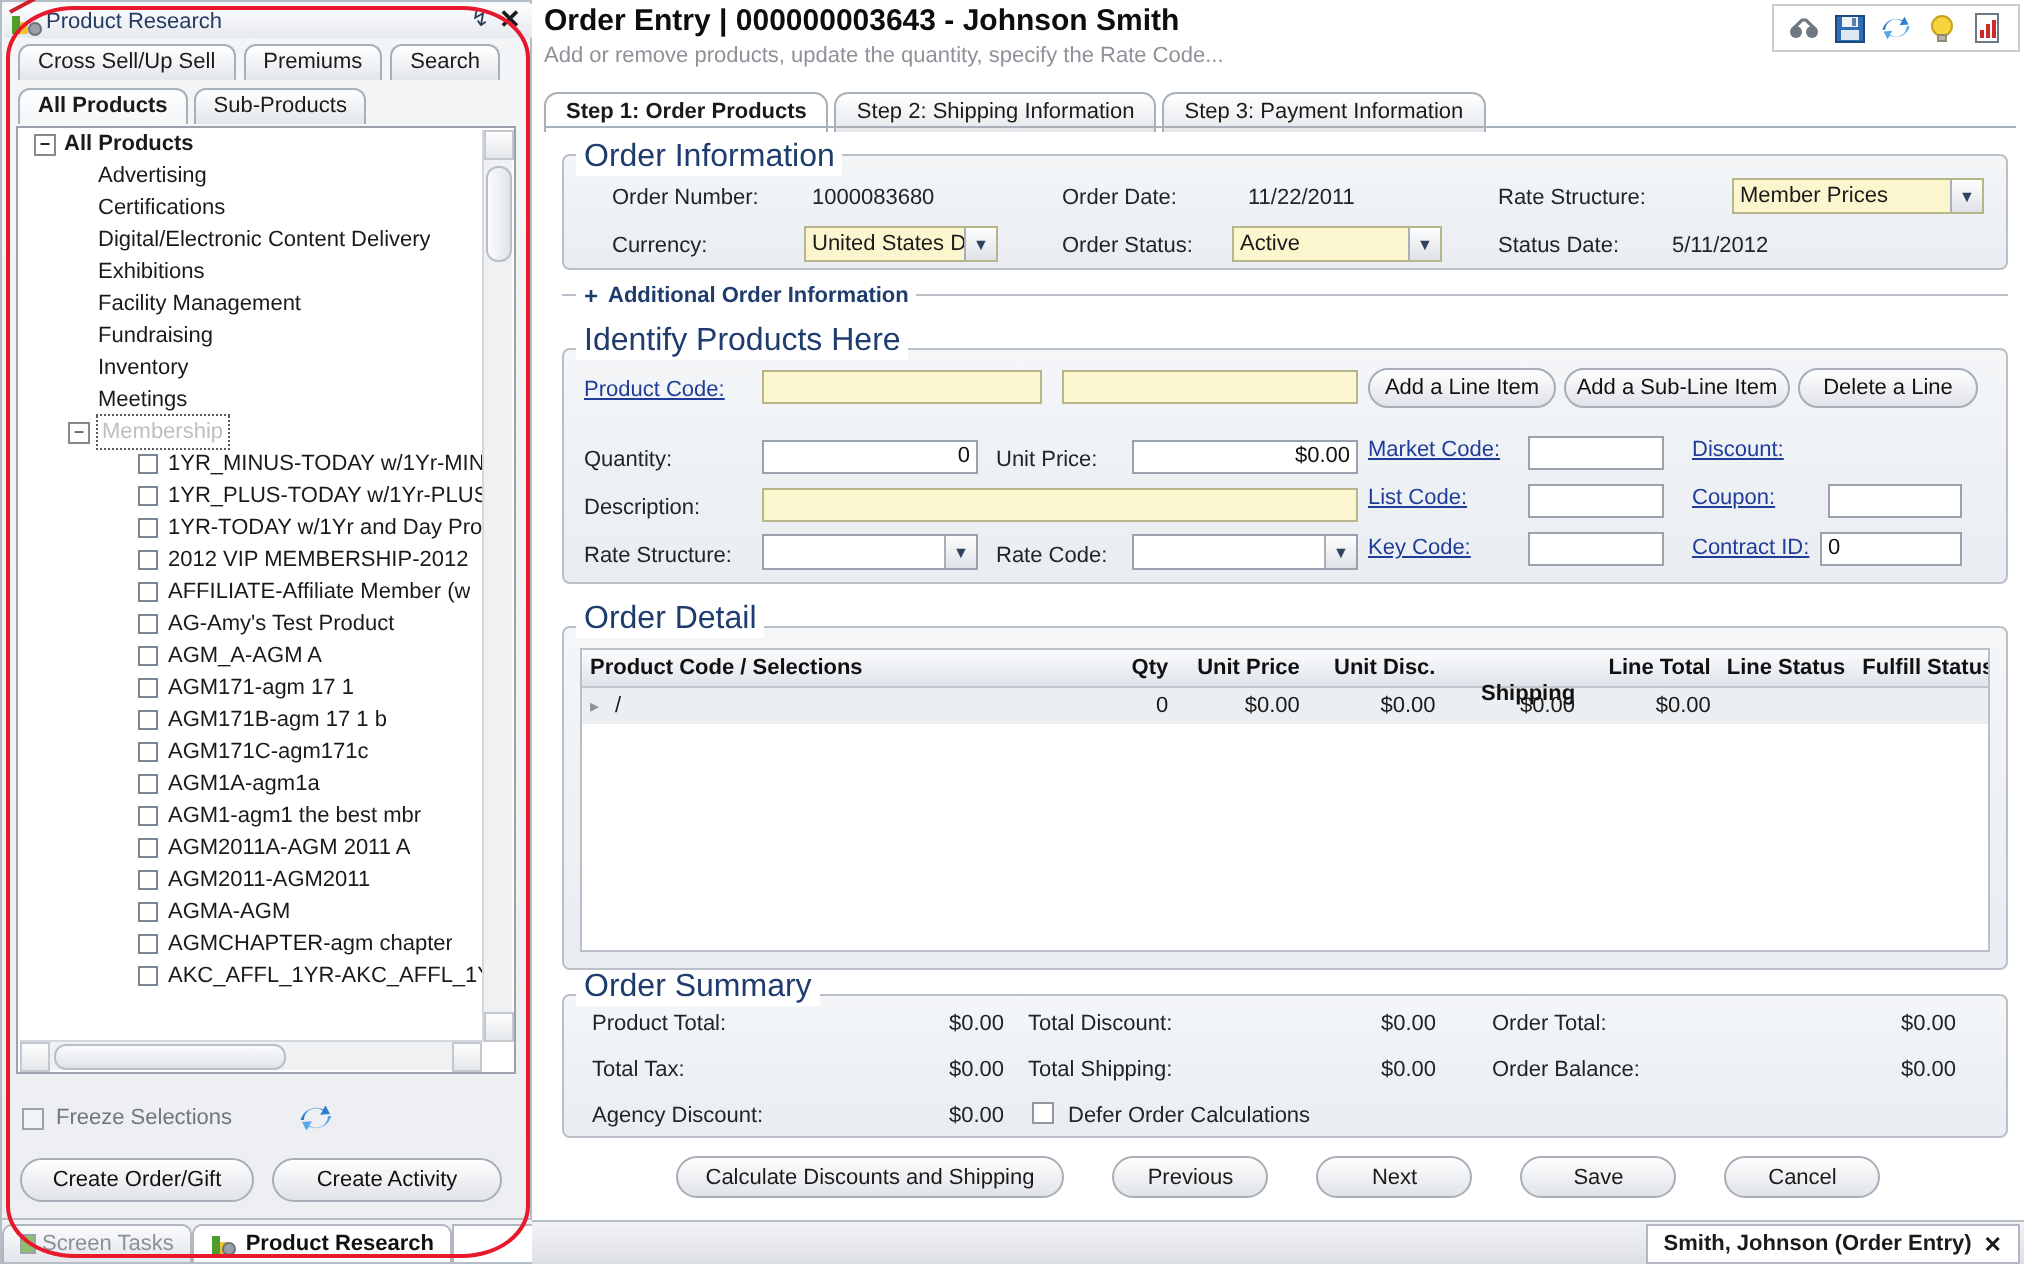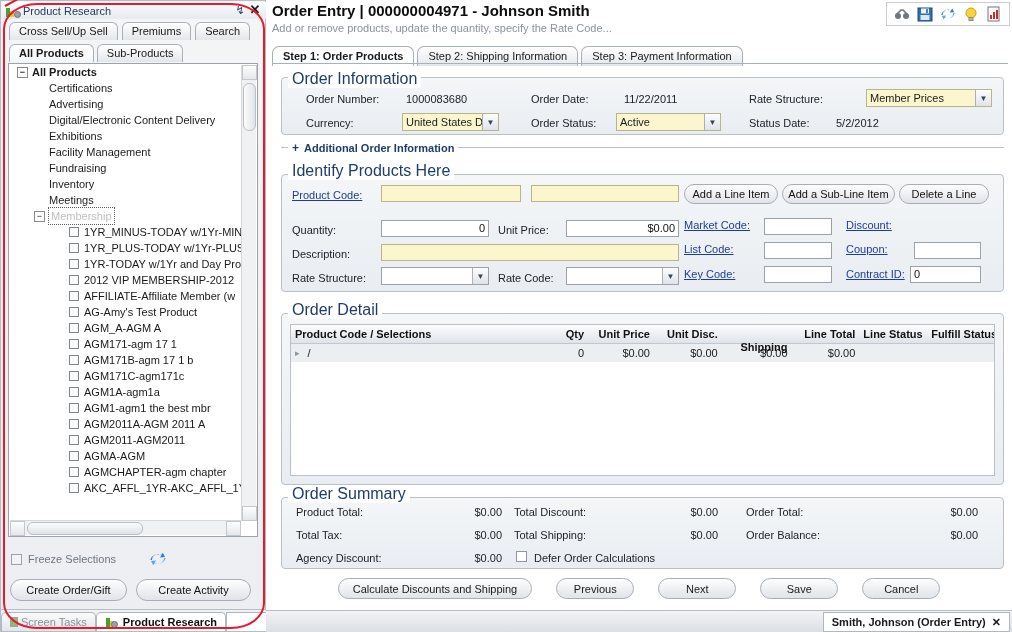--- a/index.html
+++ b/index.html
@@ -188,24 +188,24 @@
     </div>
 
     <div id="tree-box">
       <div id="tree-inner">
         <div class="trow root">
           <span class="exp">−</span>
           <span class="lbl">All Products</span>
         </div>
         <div id="cat-list">
             <div class="trow lvl1">
+              <span class="lbl">Advertising</span>
+            </div>
+            <div class="trow lvl1">
               <span class="lbl">Certifications</span>
-            </div>
-            <div class="trow lvl1">
-              <span class="lbl">Advertising</span>
             </div>
             <div class="trow lvl1">
               <span class="lbl">Digital/Electronic Content Delivery</span>
             </div>
             <div class="trow lvl1">
               <span class="lbl">Exhibitions</span>
             </div>
             <div class="trow lvl1">
               <span class="lbl">Facility Management</span>
             </div>
@@ -335,21 +335,21 @@
         <span>Product Research</span>
       </div>
       <div id="bt-strip"></div>
     </div>
 
     <div id="red-ring"></div>
   </div>
 
   <div id="main">
 
-    <div id="page-title">Order Entry | 000000004971 - Johnson Smith</div>
+    <div id="page-title">Order Entry | 000000003643 - Johnson Smith</div>
     <div id="page-sub">Add or remove products, update the quantity, specify the Rate Code...</div>
 
     <div id="toolbar">
       <span class="tbi">
         <svg width="16" height="16" viewBox="0 0 16 16">
           <ellipse cx="4" cy="10" rx="3" ry="3" fill="#6f7780"></ellipse>
           <ellipse cx="12" cy="10" rx="3" ry="3" fill="#6f7780"></ellipse>
           <path d="M2 9 L7 4 L9 4 L14 9" stroke="#6f7780" stroke-width="1.6" fill="none"></path>
         </svg>
       </span>
@@ -407,21 +407,21 @@
     <div class="ddl yl" style="left:136px; top:113px; width:97px;">
       <span class="dtxt">United States D</span>
       <span class="darr">▼</span>
     </div>
     <div class="lab" style="left:265px; top:117px;">Order Status:</div>
     <div class="ddl yl" style="left:350px; top:113px; width:105px;">
       <span class="dtxt">Active</span>
       <span class="darr">▼</span>
     </div>
     <div class="lab" style="left:483px; top:117px;">Status Date:</div>
-    <div class="val" style="left:570px; top:117px;">5/2/2012</div>
+    <div class="val" style="left:570px; top:117px;">5/11/2012</div>
 
     <div style="position:absolute; left:15px; top:147px; width:723px; height:1px; background:#b9c0c8;"></div>
     <div style="position:absolute; left:22px; top:141px; background:#fff; padding:0 4px; display:flex; align-items:center; gap:5px;">
       <span style="font-size:12px; font-weight:bold; color:#1f3c6e;">+</span>
       <span style="font-size:11px; font-weight:bold; color:#1f3c6e;">Additional Order Information</span>
     </div>
 
     <div class="grp" style="left:15px; top:174px; width:723px; height:118px;"></div>
     <div class="grp-ttl" style="left:22px; top:162px;">Identify Products Here</div>
 

